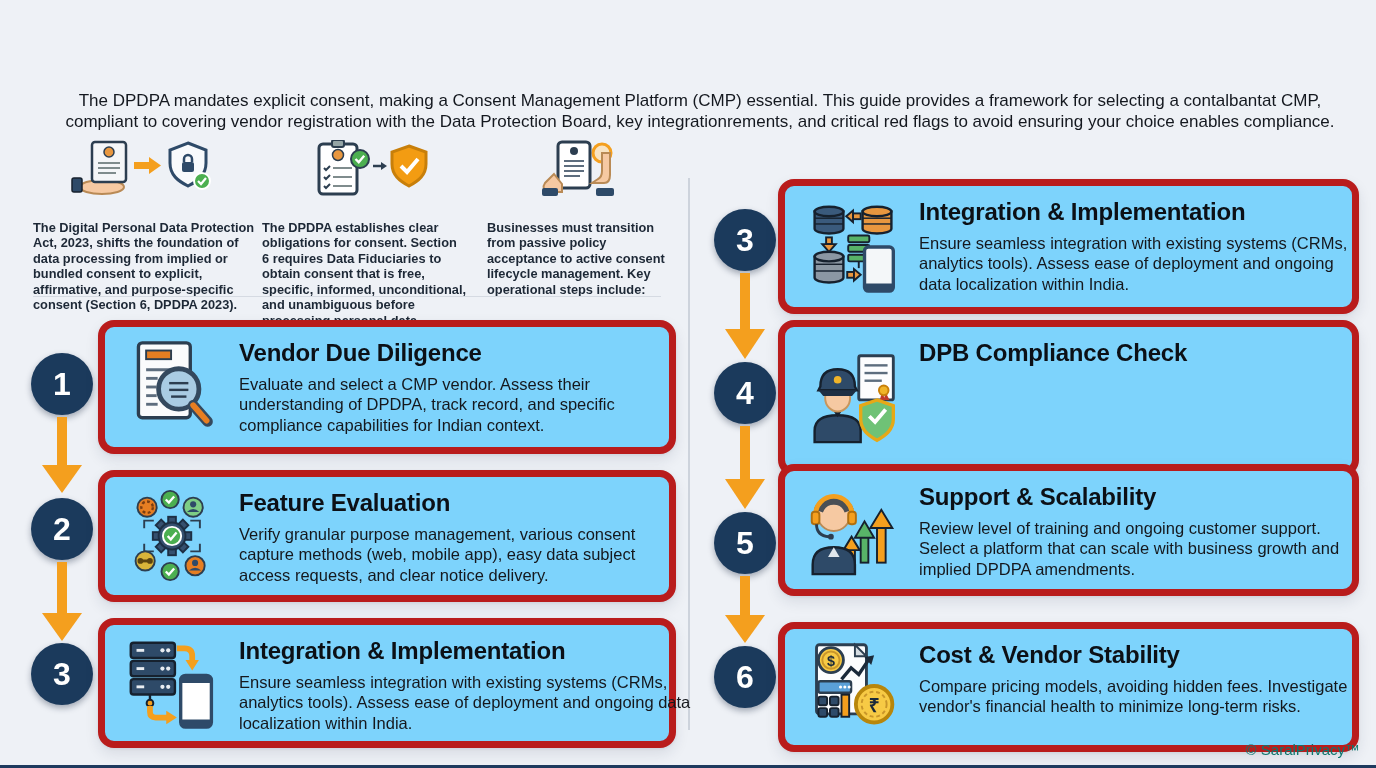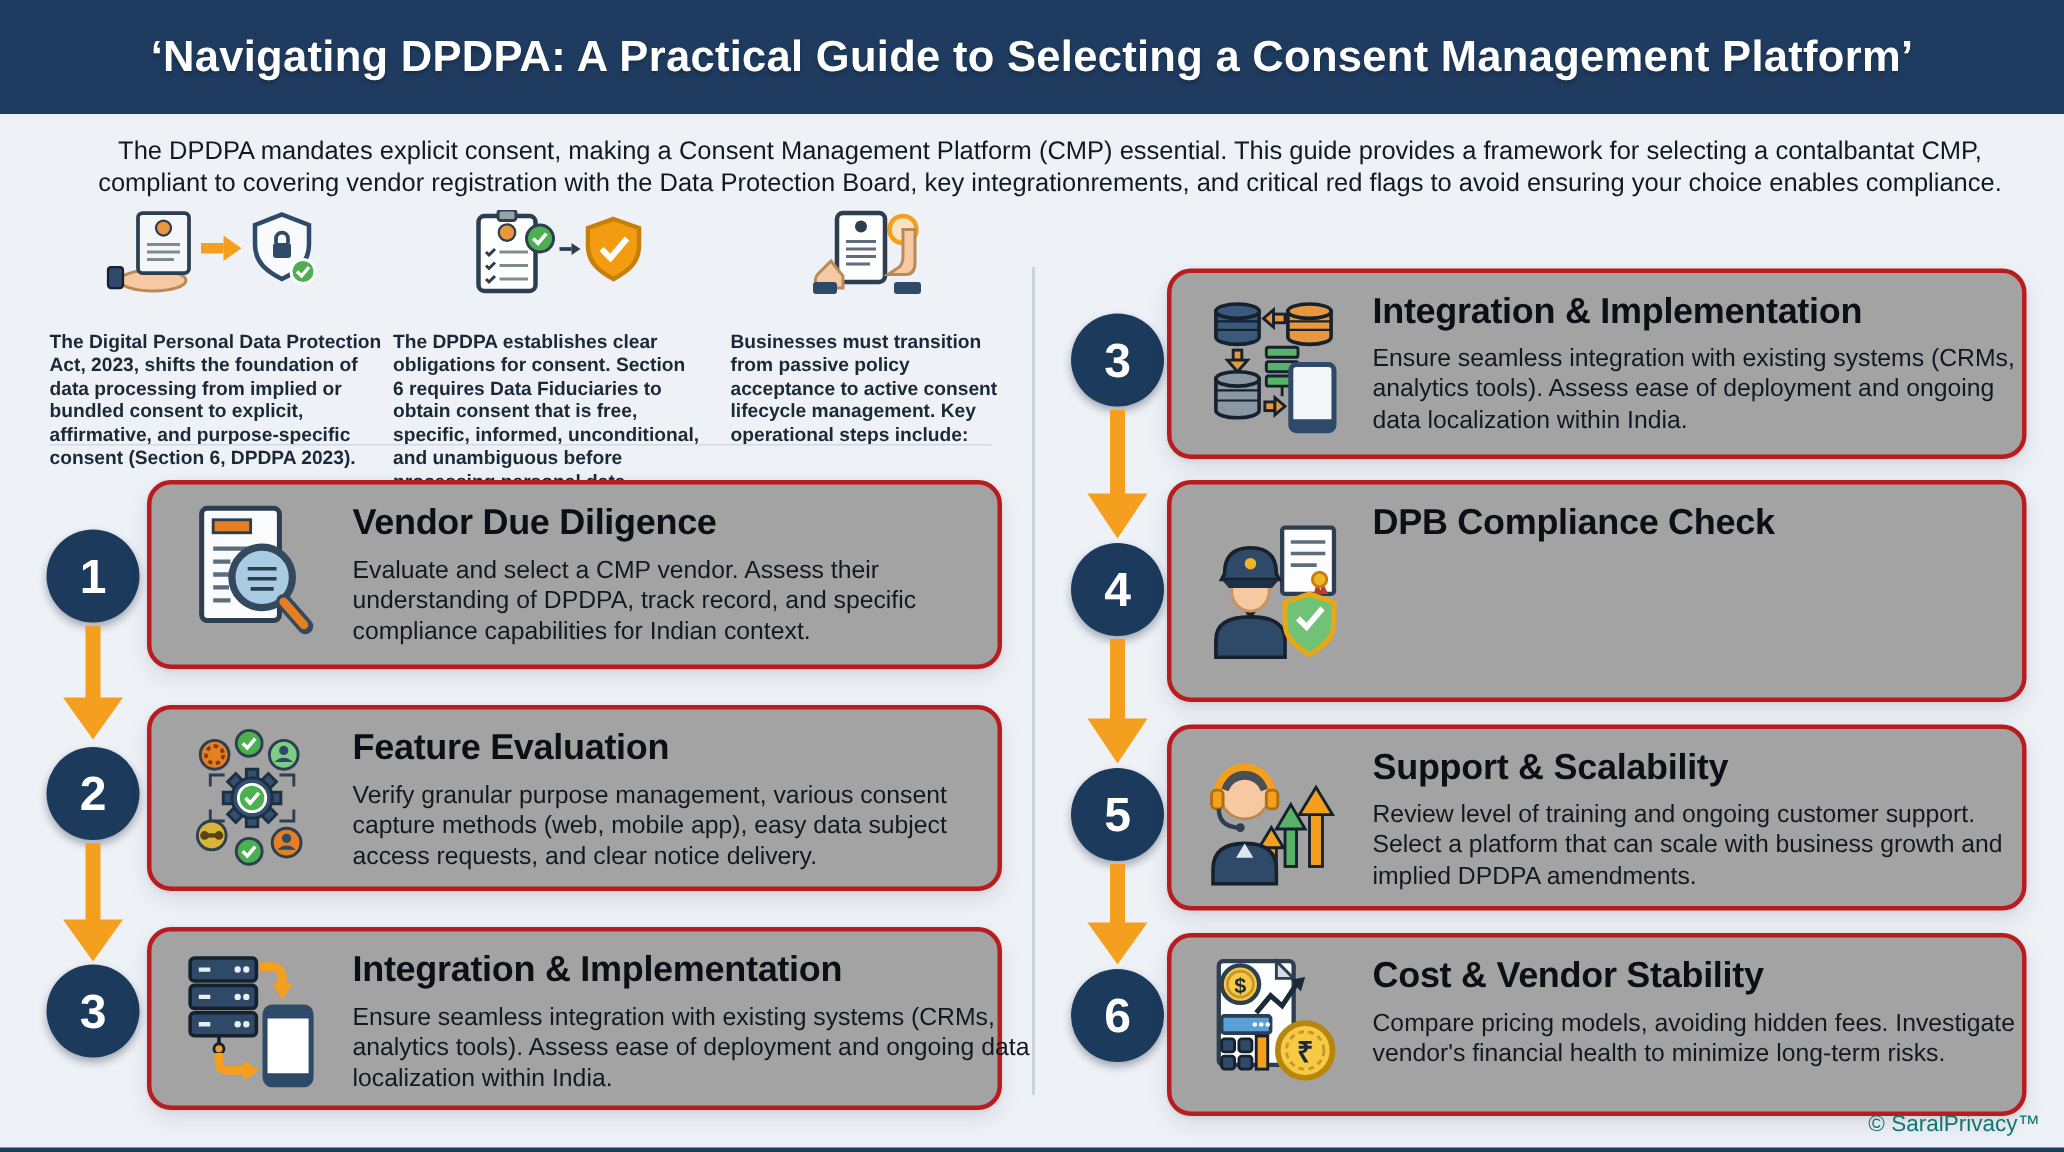--- a/index.html
+++ b/index.html
@@ -17,39 +17,36 @@
   .tb{position:absolute;top:140px;}
   .tb-icon{display:block;margin:0 auto 4px auto;}
   .tb-text{font-size:12.8px;font-weight:bold;color:#1d2836;line-height:1.21;margin-top:24px;}
   .top-rule{position:absolute;left:33px;top:296px;width:628px;height:1px;background:#d5dae2;}
   .v-divider{position:absolute;left:688px;top:178px;width:2px;height:552px;background:#cdd3dc;}
   
   .num-circle{position:absolute;width:62px;height:62px;border-radius:50%;background:#1b3a5c;
               color:#fff;font-weight:bold;font-size:32px;display:flex;align-items:center;
               justify-content:center;box-shadow:0 3px 6px rgba(15,30,55,.35);}
   .flow-arrow{position:absolute;}
-  .step-card{position:absolute;background:#a3a3a3;border-radius:16px;border:3px solid #b91c1c;
+  .step-card{position:absolute;background:#7dd3fc;border-radius:16px;border:7px solid #b91c1c;
              box-shadow:0 6px 14px rgba(25,40,65,.10),0 1px 3px rgba(25,40,65,.08);}
   .card-icon{position:absolute;left:20px;top:50%;transform:translateY(-50%);}
   .card-title{position:absolute;left:134px;top:12px;font-size:24px;font-weight:bold;color:#0c1016;
               letter-spacing:-.2px;white-space:nowrap;}
   .card-desc{position:absolute;left:134px;top:47px;right:14px;font-size:16.5px;color:#15181d;
              line-height:1.23;}
   .card-tall .card-desc{top:46px;}
   
   .footer{position:absolute;right:16px;top:741px;font-size:15px;color:#0f766e;}
 </style>
 </head>
 <body>
 
 <div class="frame">
 
-  <div class="header">
-    <div class="header-title">‘Navigating DPDPA: A Practical Guide to Selecting a Consent Management Platform’</div>
-  </div>
 
   <div class="intro">
     <div>The DPDPA mandates explicit consent, making a Consent Management Platform (CMP) essential. This guide provides a framework for selecting a contalbantat CMP,</div>
     <div>compliant to covering vendor registration with the Data Protection Board, key integrationrements, and critical red flags to avoid ensuring your choice enables compliance.</div>
   </div>
 
   <div class="tb" style="left:33px;width:222px;">
     <svg class="tb-icon" width="170" height="56" viewBox="0 0 160 56">
       <ellipse cx="38" cy="47" rx="22" ry="7" fill="#f6c9a2" stroke="#b98a55" stroke-width="2"></ellipse>
       <rect x="8" y="38" width="10" height="14" rx="2" fill="#2e4a68" stroke="#16212e" stroke-width="1.5"></rect>
@@ -324,21 +321,21 @@
       <ellipse cx="34" cy="50" rx="13" ry="14" fill="#f6c9a2" stroke="#c8955c" stroke-width="2"></ellipse>
       <path d="M16 38 q0 -18 18 -18 q18 0 18 18 l2 4 h-40 z" fill="#2e4a68" stroke="#16212e" stroke-width="2.5"></path>
       <path d="M14 42 h40 l-5 6 h-30 z" fill="#1d2f44"></path>
       <circle cx="34" cy="31" r="4" fill="#f0b429"></circle>
       <path d="M75 52 l17 6 v14 c0 11 -8 17 -17 22 c-9 -5 -17 -11 -17 -22 v-14 z" fill="#6fc276" stroke="#e6a817" stroke-width="3.5"></path>
       <path d="M67 69 l6 6 l11 -13" stroke="#ffffff" stroke-width="4" fill="none"></path>
     </svg>
     <div class="card-title">DPB Compliance Check</div>
   </div>
 
-  <div class="step-card" style="left:778px;top:483px;width:567px;height:118px;">
+  <div class="step-card" style="left:778px;top:464px;width:567px;height:118px;">
     <svg class="card-icon" width="96" height="96" viewBox="0 0 100 100">
       <g stroke="#16212e" stroke-width="2">
         <rect x="75" y="46" width="9" height="38" fill="#f49f1e"></rect>
           <polygon points="68,48 91,48 79.5,29" fill="#f49f1e"></polygon>
         <rect x="58" y="56" width="8" height="28" fill="#58b368"></rect>
           <polygon points="52,58 72,58 62,41" fill="#58b368"></polygon>
         <rect x="45" y="70" width="7" height="14" fill="#f49f1e"></rect>
           <polygon points="40,71 57,71 48.5,57" fill="#f49f1e"></polygon>
       </g>
       <path d="M8 96 v-10 q0 -18 22 -18 q22 0 22 18 v10 z" fill="#2e4a68" stroke="#16212e" stroke-width="2.5"></path>

